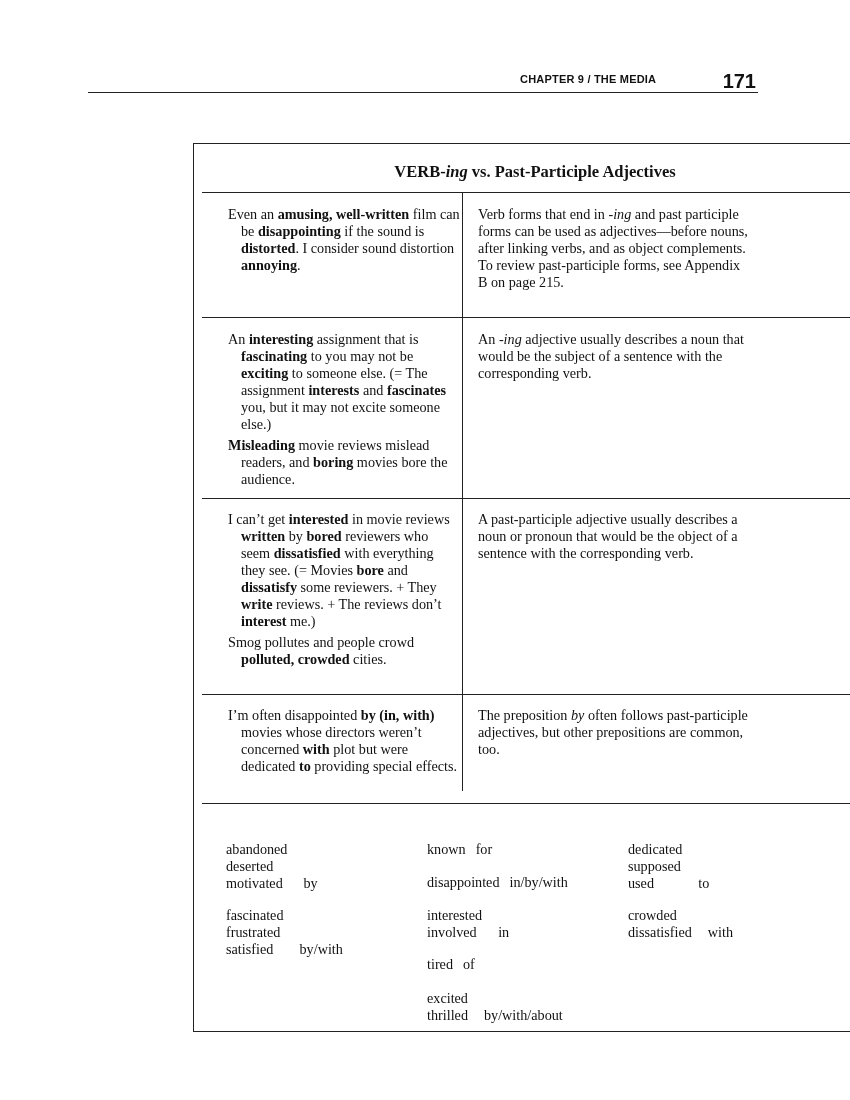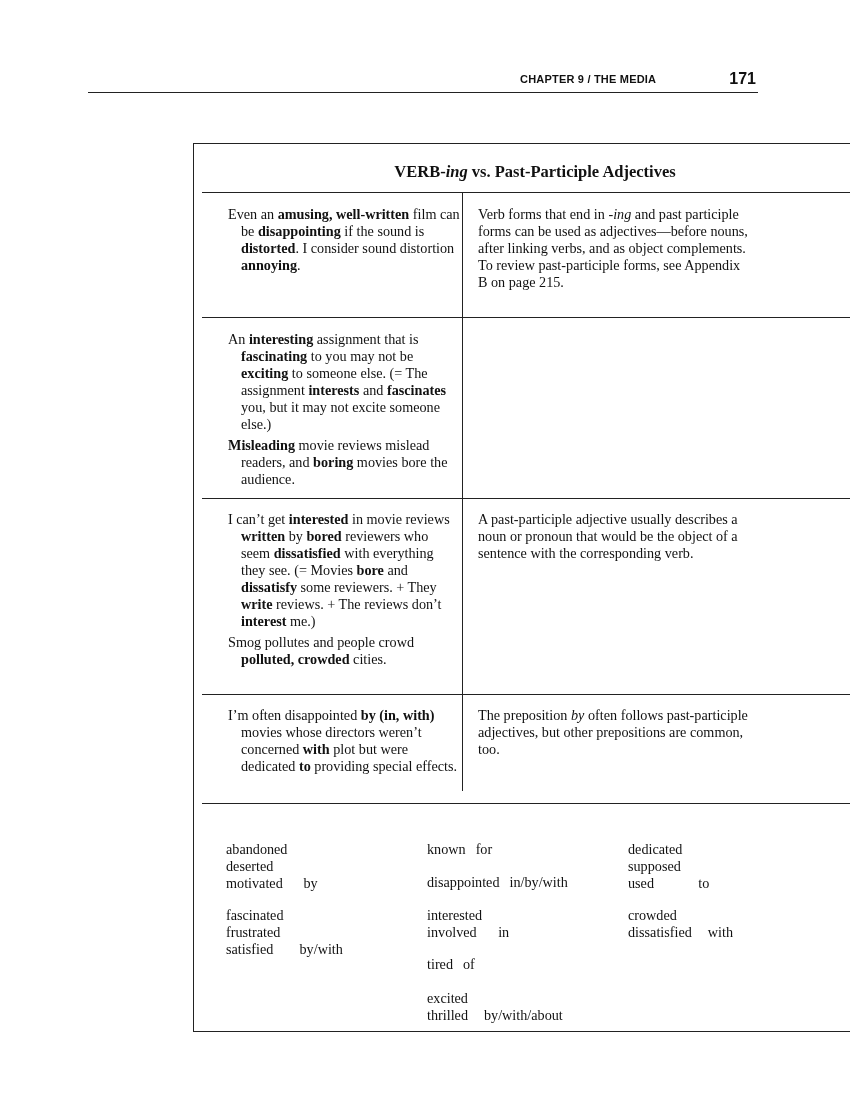--- a/index.html
+++ b/index.html
@@ -13,21 +13,21 @@
       border-bottom: 1.5px solid #222;
     }
     .running-head .chapter {
       position: absolute; left: 432px; top: 3px;
       font-family: "Liberation Sans", "DejaVu Sans", sans-serif;
       font-weight: bold; font-size: 11px; letter-spacing: 0.2px;
     }
     .running-head .page-num {
       position: absolute; right: 2px; top: 0px;
       font-family: "Liberation Sans", "DejaVu Sans", sans-serif;
-      font-weight: bold; font-size: 16px;
+      font-weight: bold; font-size: 20px;
     }
     .box {
       position: absolute; left: 193px; top: 143px; width: 684px; height: 889px;
       border: 1.5px solid #222; box-sizing: border-box;
     }
     .box-title {
       position: absolute; left: 0; right: 0; top: 18px; text-align: center;
       font-family: "Liberation Serif", "DejaVu Serif", serif;
       font-weight: bold; font-size: 16.5px;
     }
@@ -81,20 +81,23 @@
 
   <div class="cell left" style="top:62px">
       <p class="para"><span>Even an </span><b>amusing, well-written</b><span> film can be </span><b>disappointing</b><span> if the sound is </span><b>distorted</b><span>. I consider sound distortion </span><b>annoying</b><span>.</span></p>
     </div>
   <div class="cell right" style="top:62px">
       <p class="para"><span>Verb forms that end in </span><i>-ing</i><span> and past participle forms can be used as adjectives—before nouns, after linking verbs, and as object complements. To review past-participle forms, see Appendix B on page 215.</span></p>
     </div>
   <div class="cell left" style="top:187px">
       <p class="para"><span>An </span><b>interesting</b><span> assignment that is </span><b>fascinating</b><span> to you may not be </span><b>exciting</b><span> to someone else. (= The assignment </span><b>interests</b><span> and </span><b>fascinates</b><span> you, but it may not excite someone else.)</span></p>
       <p class="para"><b>Misleading</b><span> movie reviews mislead readers, and </span><b>boring</b><span> movies bore the audience.</span></p>
+    </div>
+  <div class="cell right" style="top:187px">
+      <p class="para"><span>An </span><i>-ing</i><span> adjective usually describes a noun that would be the subject of a sentence with the corresponding verb.</span></p>
     </div>
   <div class="cell left" style="top:367px">
       <p class="para"><span>I can’t get </span><b>interested</b><span> in movie reviews </span><b>written</b><span> by </span><b>bored</b><span> reviewers who seem </span><b>dissatisfied</b><span> with everything they see. (= Movies </span><b>bore</b><span> and </span><b>dissatisfy</b><span> some reviewers. + They </span><b>write</b><span> reviews. + The reviews don’t </span><b>interest</b><span> me.)</span></p>
       <p class="para"><span>Smog pollutes and people crowd </span><b>polluted, crowded</b><span> cities.</span></p>
     </div>
   <div class="cell right" style="top:367px">
       <p class="para"><span>A past-participle adjective usually describes a noun or pronoun that would be the object of a sentence with the corresponding verb.</span></p>
     </div>
   <div class="cell left" style="top:563px">
       <p class="para"><span>I’m often disappointed </span><b>by (in, with)</b><span> movies whose directors weren’t concerned </span><b>with</b><span> plot but were dedicated </span><b>to</b><span> providing special effects.</span></p>

